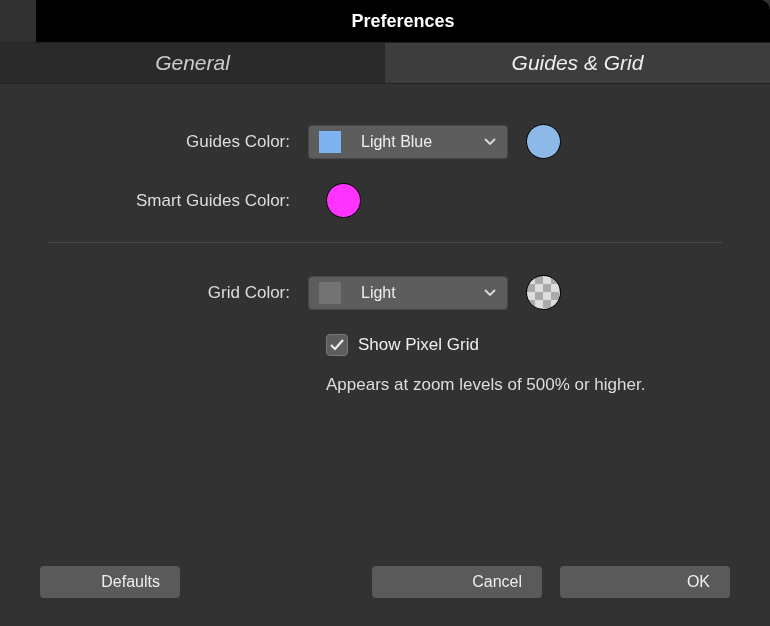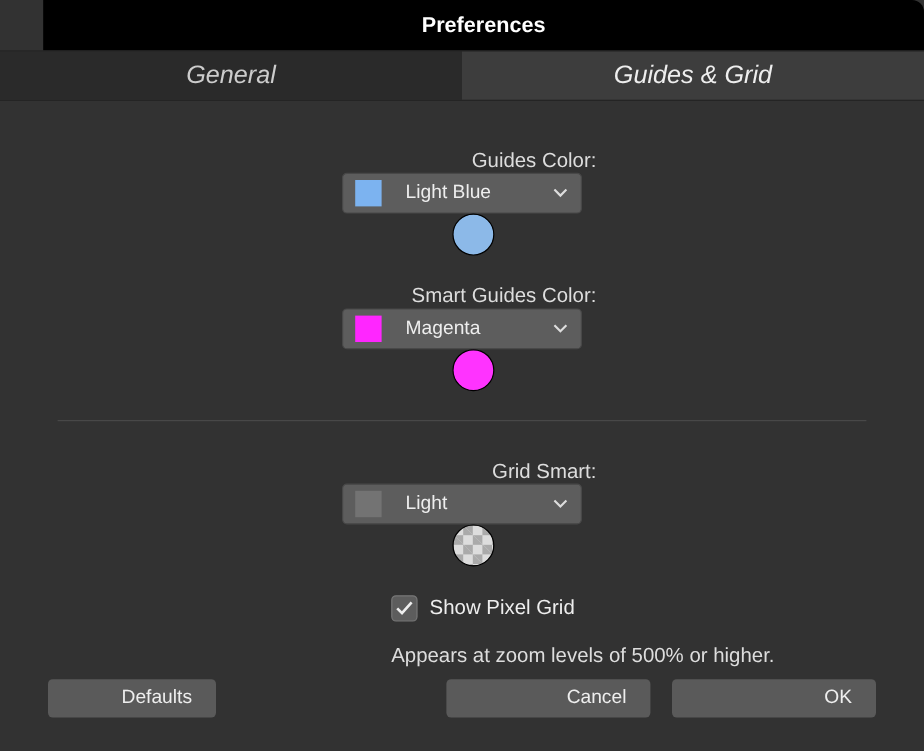--- a/index.html
+++ b/index.html
@@ -43,21 +43,20 @@
       background: #3d3d3d;
       color: #eee;
     }
     .content {
       padding: 40px 48px 0 48px;
     }
     .row {
       display: flex;
       align-items: center;
       margin-bottom: 24px;
-      flex-direction: column;
     }
     .label {
       text-align: right;
       width: 260px;
       font-size: 17px;
       color: #ddd;
       padding-right: 18px;
     }
     .select {
       display: flex;
@@ -183,36 +182,27 @@
         <svg width="12" height="8" viewBox="0 0 12 8">
             <path d="M1 1 L6 6 L11 1" stroke="#ddd" stroke-width="1.8" fill="none"></path>
           </svg>
       </div>
     </div>
     <div class="circle" style="background:#8cb9e8"></div>
   </div>
 
   <div class="row">
     <div class="label">Smart Guides Color:</div>
-    <div class="select">
-      <div class="swatch" style="background:#ff26ff"></div>
-      <div class="select-text">Magenta</div>
-      <div class="chevron">
-        <svg width="12" height="8" viewBox="0 0 12 8">
-            <path d="M1 1 L6 6 L11 1" stroke="#ddd" stroke-width="1.8" fill="none"></path>
-          </svg>
-      </div>
-    </div>
     <div class="circle" style="background:#ff33ff"></div>
   </div>
 
   <hr class="divider">
 
   <div class="row">
-    <div class="label">Grid Smart:</div>
+    <div class="label">Grid Color:</div>
     <div class="select">
       <div class="swatch" style="background:#737373"></div>
       <div class="select-text">Light</div>
       <div class="chevron">
         <svg width="12" height="8" viewBox="0 0 12 8">
             <path d="M1 1 L6 6 L11 1" stroke="#ddd" stroke-width="1.8" fill="none"></path>
           </svg>
       </div>
     </div>
     <div class="circle checker"></div>

